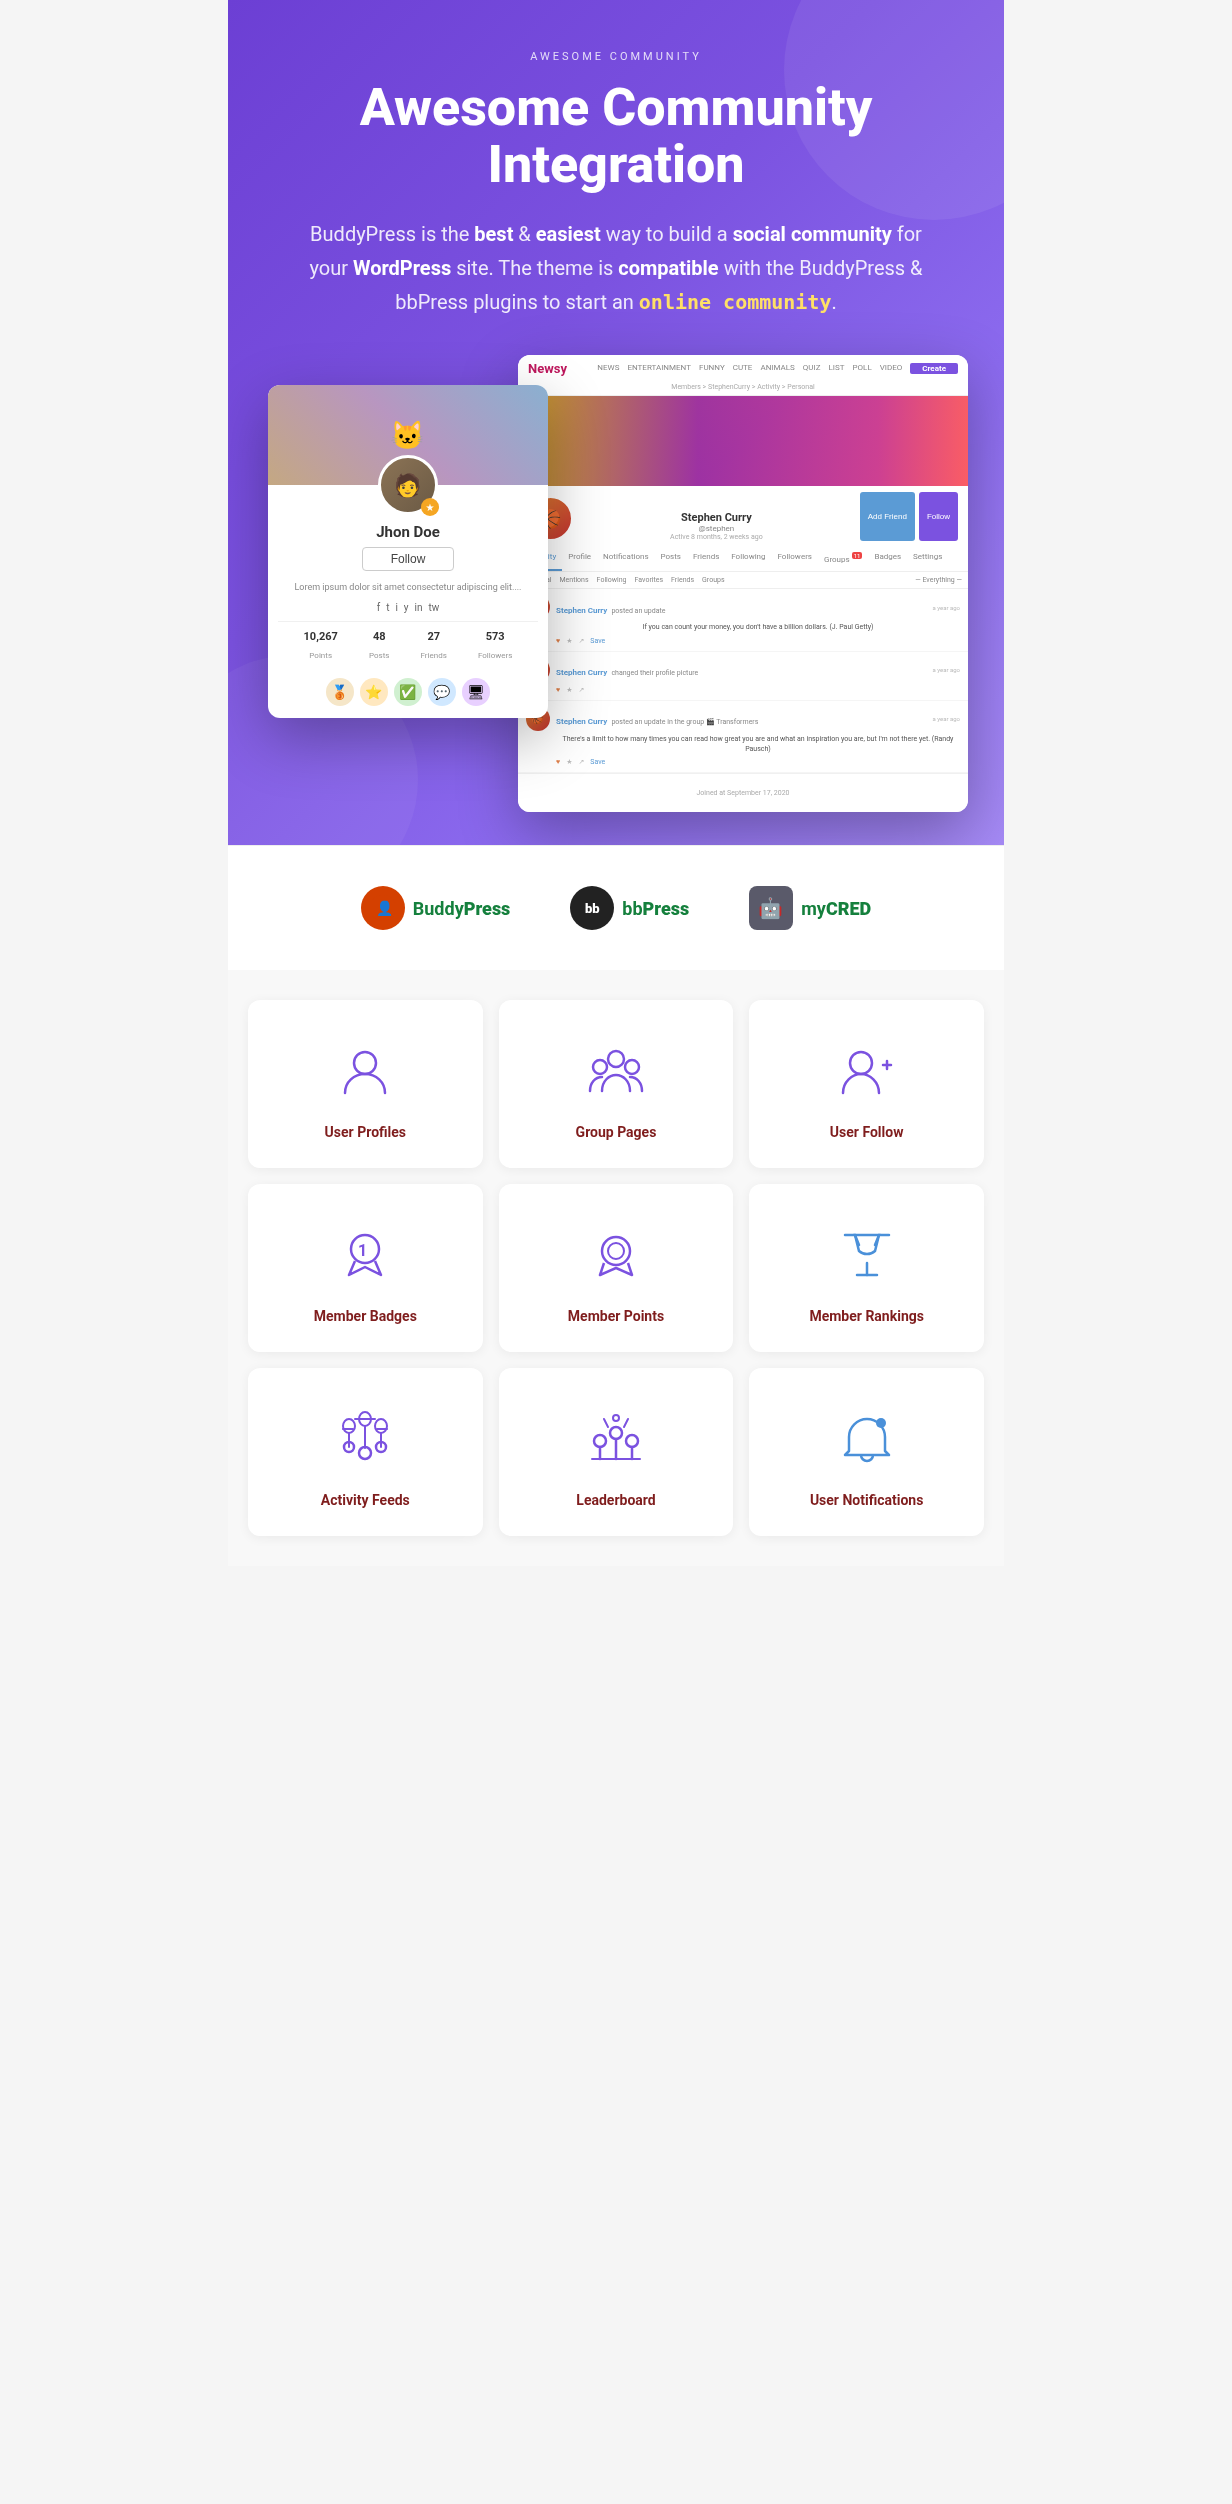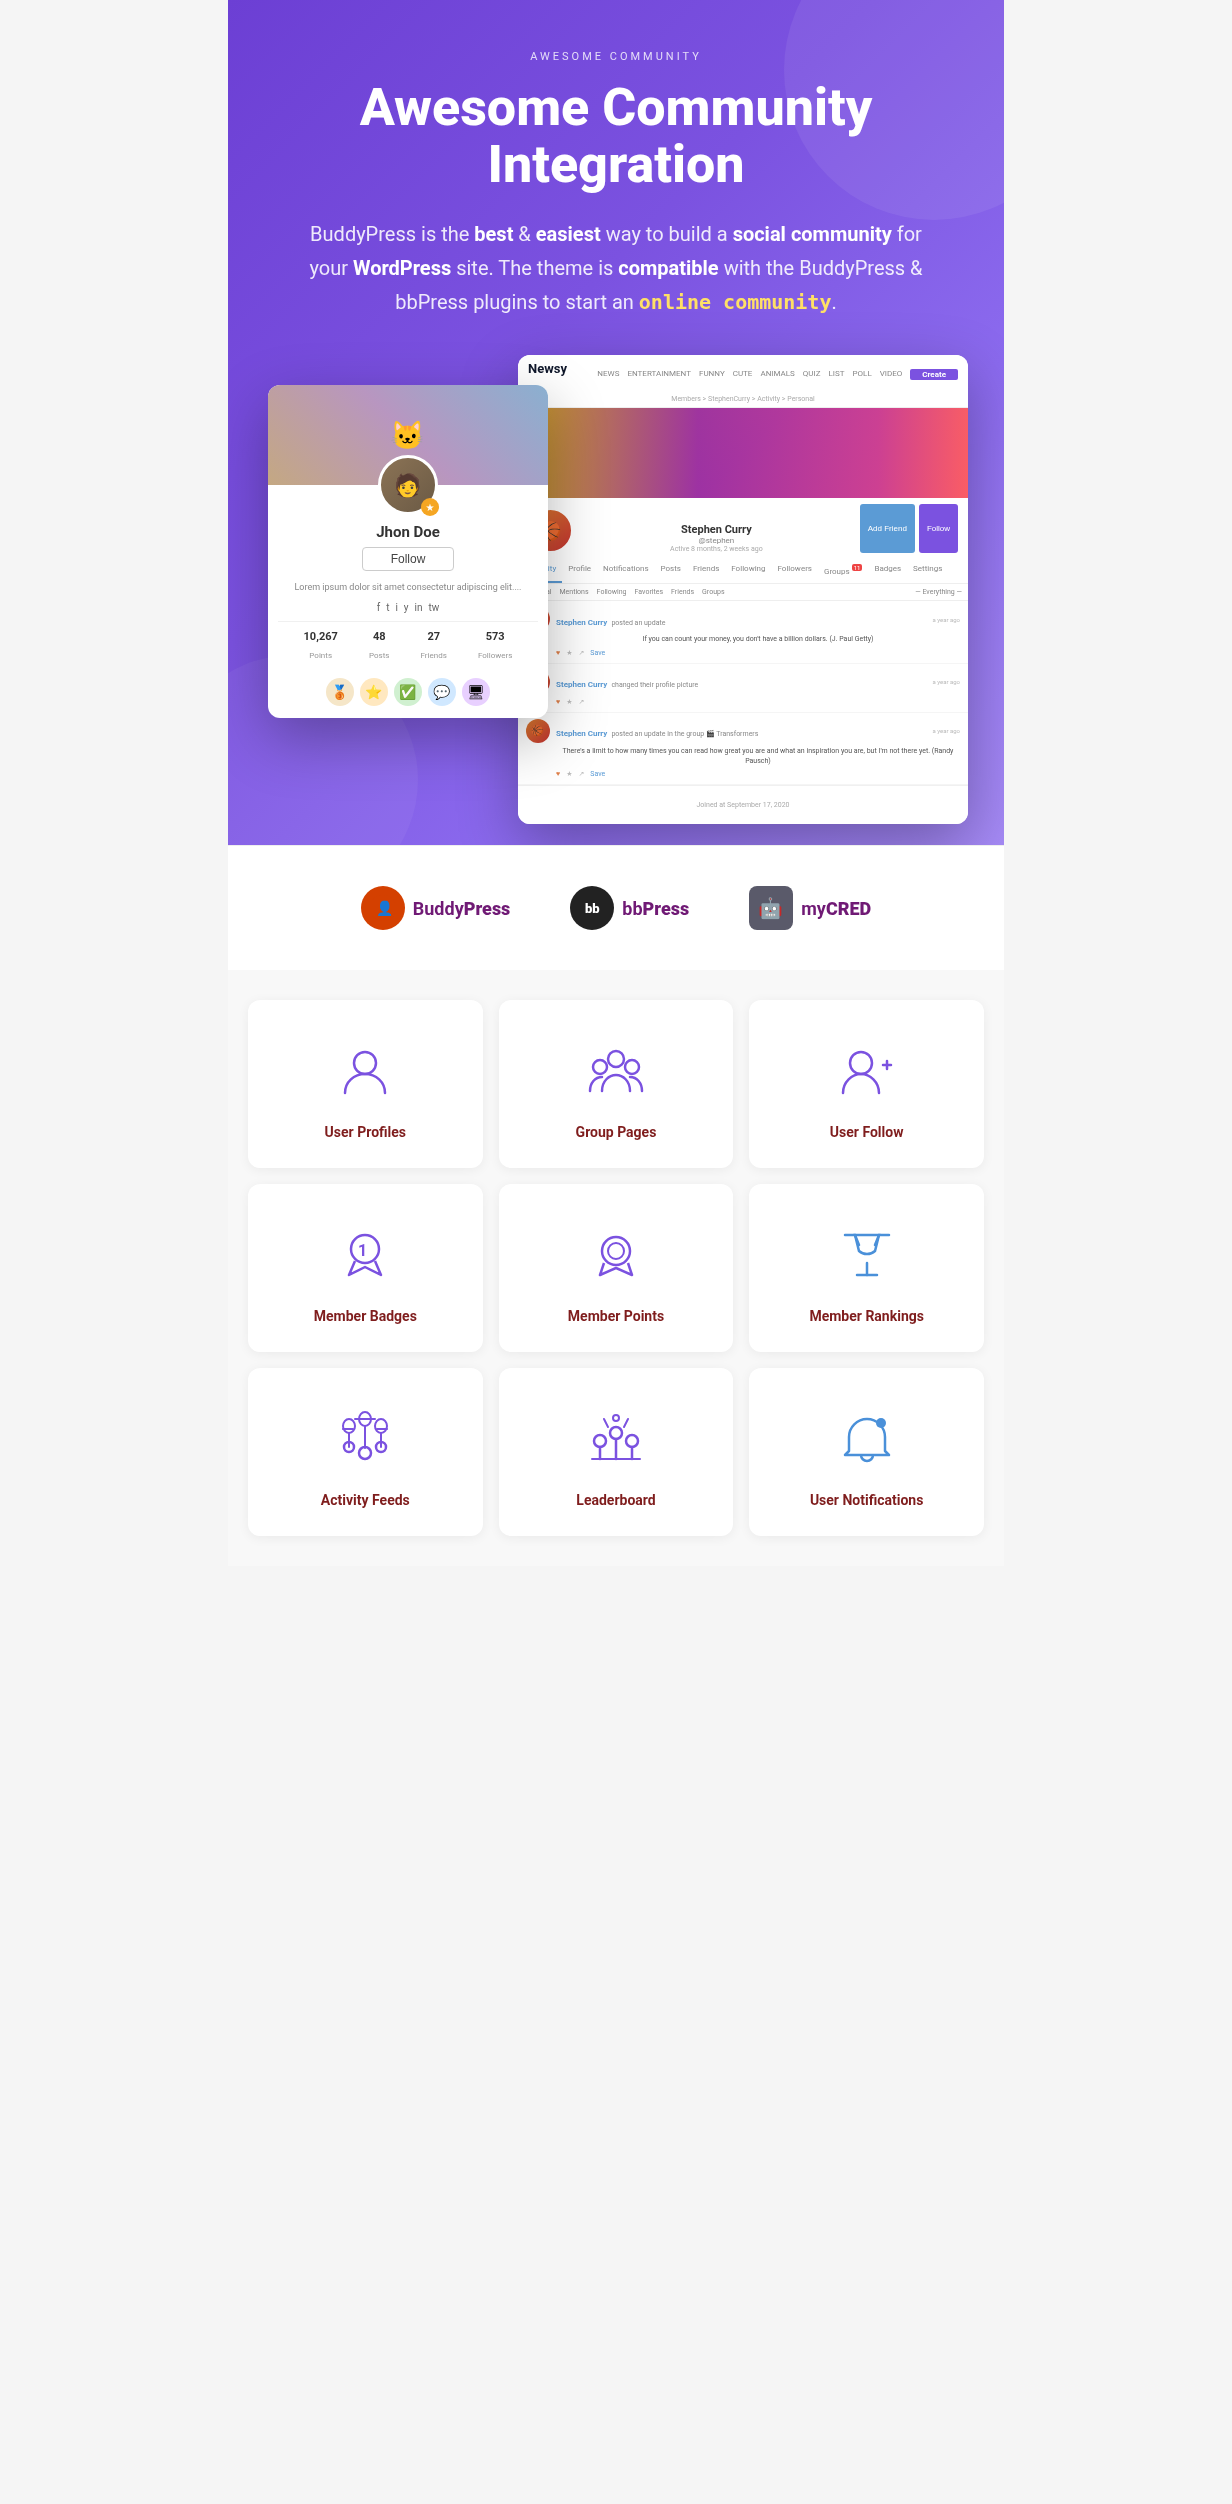--- a/index.html
+++ b/index.html
@@ -197,22 +197,22 @@
 
     
     .feed-topbar {
       background: #fff;
       padding: 6px 10px 0;
       border-bottom: 1px solid #eee;
     }
     .feed-topbar-logo {
       font-size: 13px;
       font-weight: 700;
-      color: #0f172a;
-      margin-bottom: 16px;
+      color: #be185d;
+      margin-bottom: 4px;
     }
     .feed-nav {
       display: flex;
       gap: 8px;
       font-size: 8px;
       color: #888;
       margin-bottom: 4px;
     }
     .feed-breadcrumb {
       font-size: 7px;
@@ -338,21 +338,21 @@
       border-radius: 50%;
       display: flex; align-items: center; justify-content: center;
       font-size: 22px;
     }
     .logo-icon-bp { background: #d44000; color: #fff; }
     .logo-icon-bb { background: #222; color: #fff; border-radius: 8px; }
     .logo-icon-mc { background: #4a4a4a; color: #fff; border-radius: 4px; }
     .logo-text {
       font-size: 18px;
       font-weight: 700;
-      color: #701a75;
+      color: #15803d;
     }
     .logo-text .logo-brand { font-weight: 900; }
 
     
     .features-section {
       background: #f8f8f8;
       padding: 30px 20px;
     }
     .features-grid {
       display: grid;

